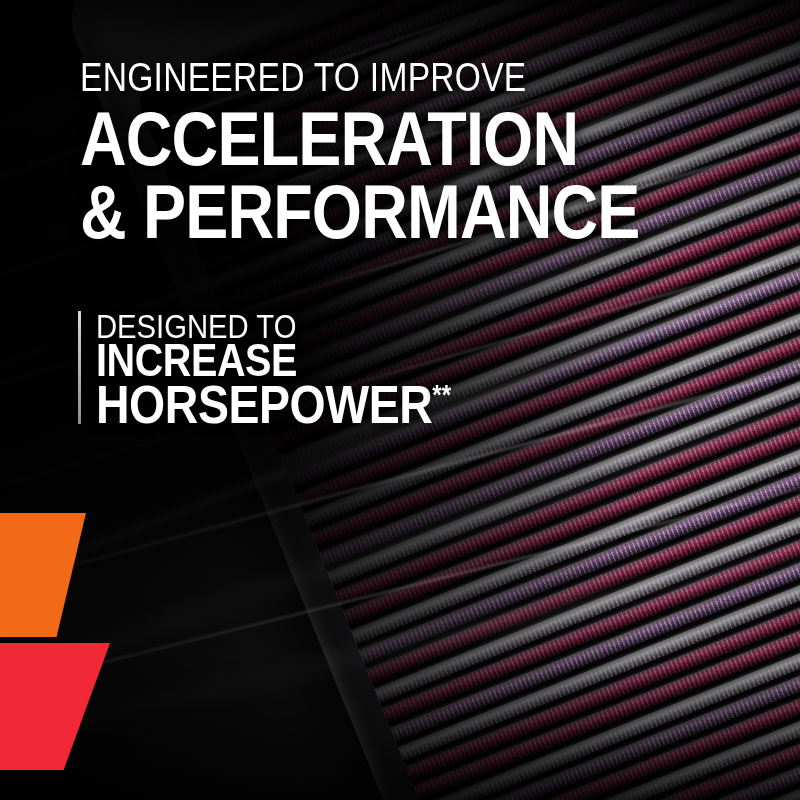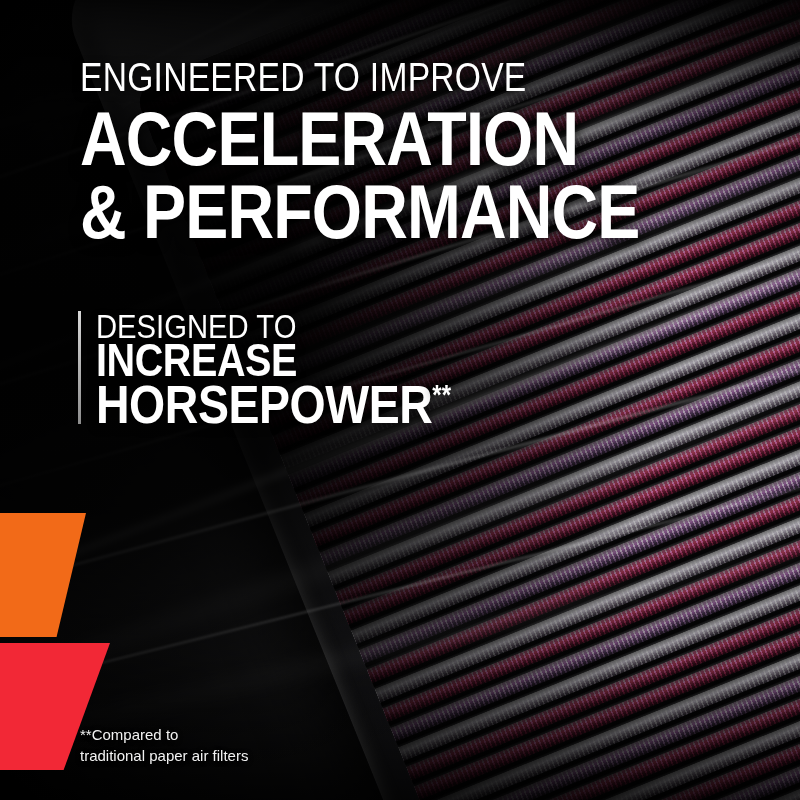--- a/index.html
+++ b/index.html
@@ -366,16 +366,14 @@
   </div>
 
   <div class="copy rule"></div>
 
   <div class="copy sub-eyebrow">DESIGNED TO</div>
   <div class="copy sub-1">INCREASE</div>
   <div class="copy sub-2">
     <span>HORSEPOWER</span><span class="star">**</span>
   </div>
 
-  <div class="copy footnote">**Compared to
-traditional paper air filters</div>
 
 </div>
 
 </body></html>

